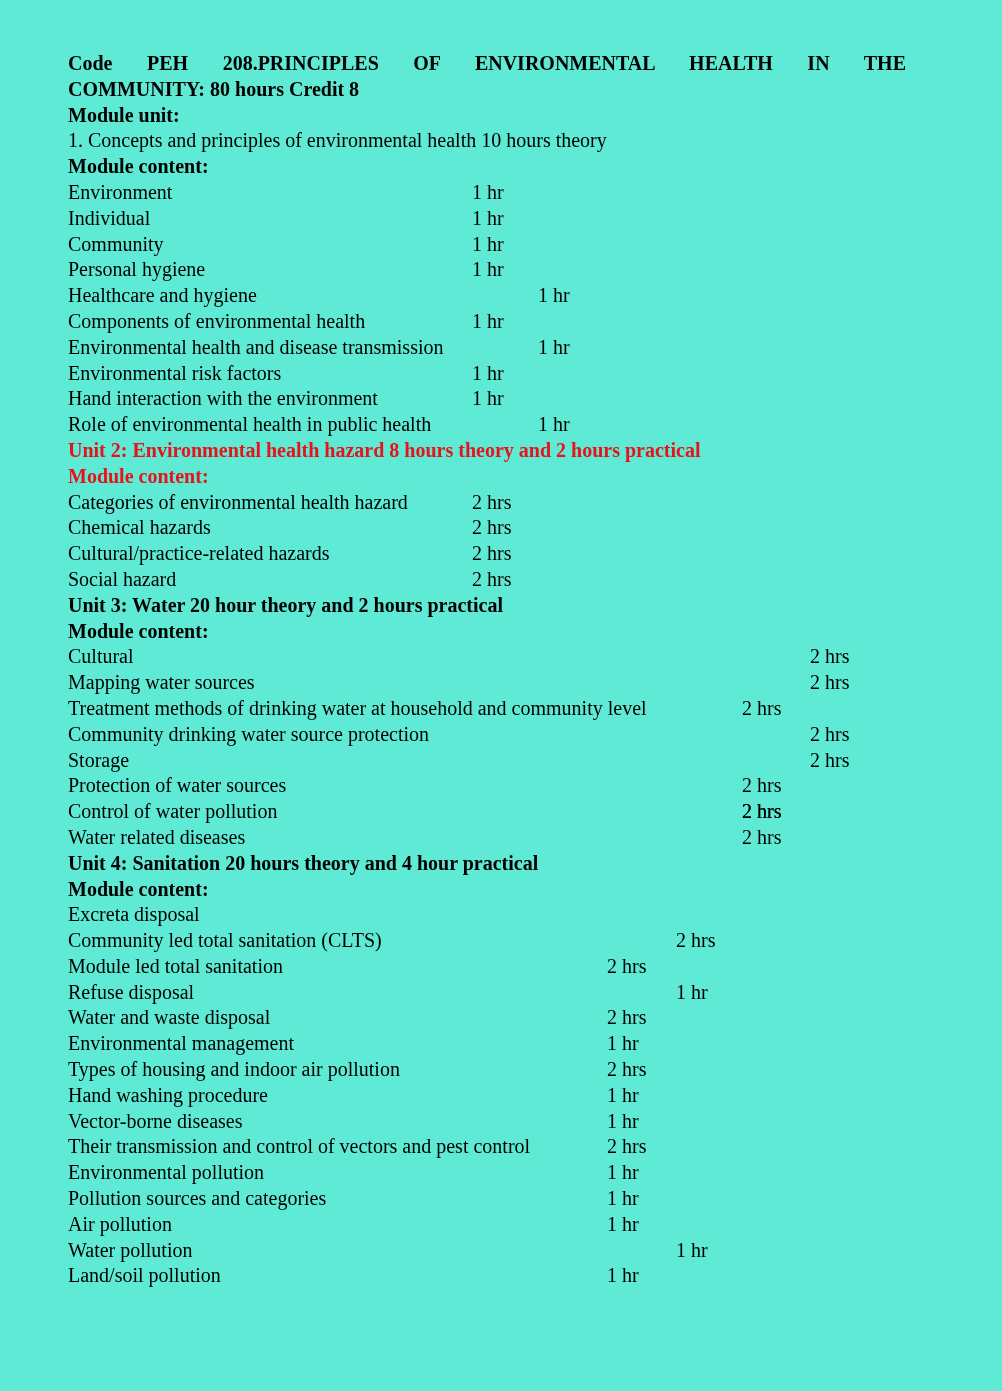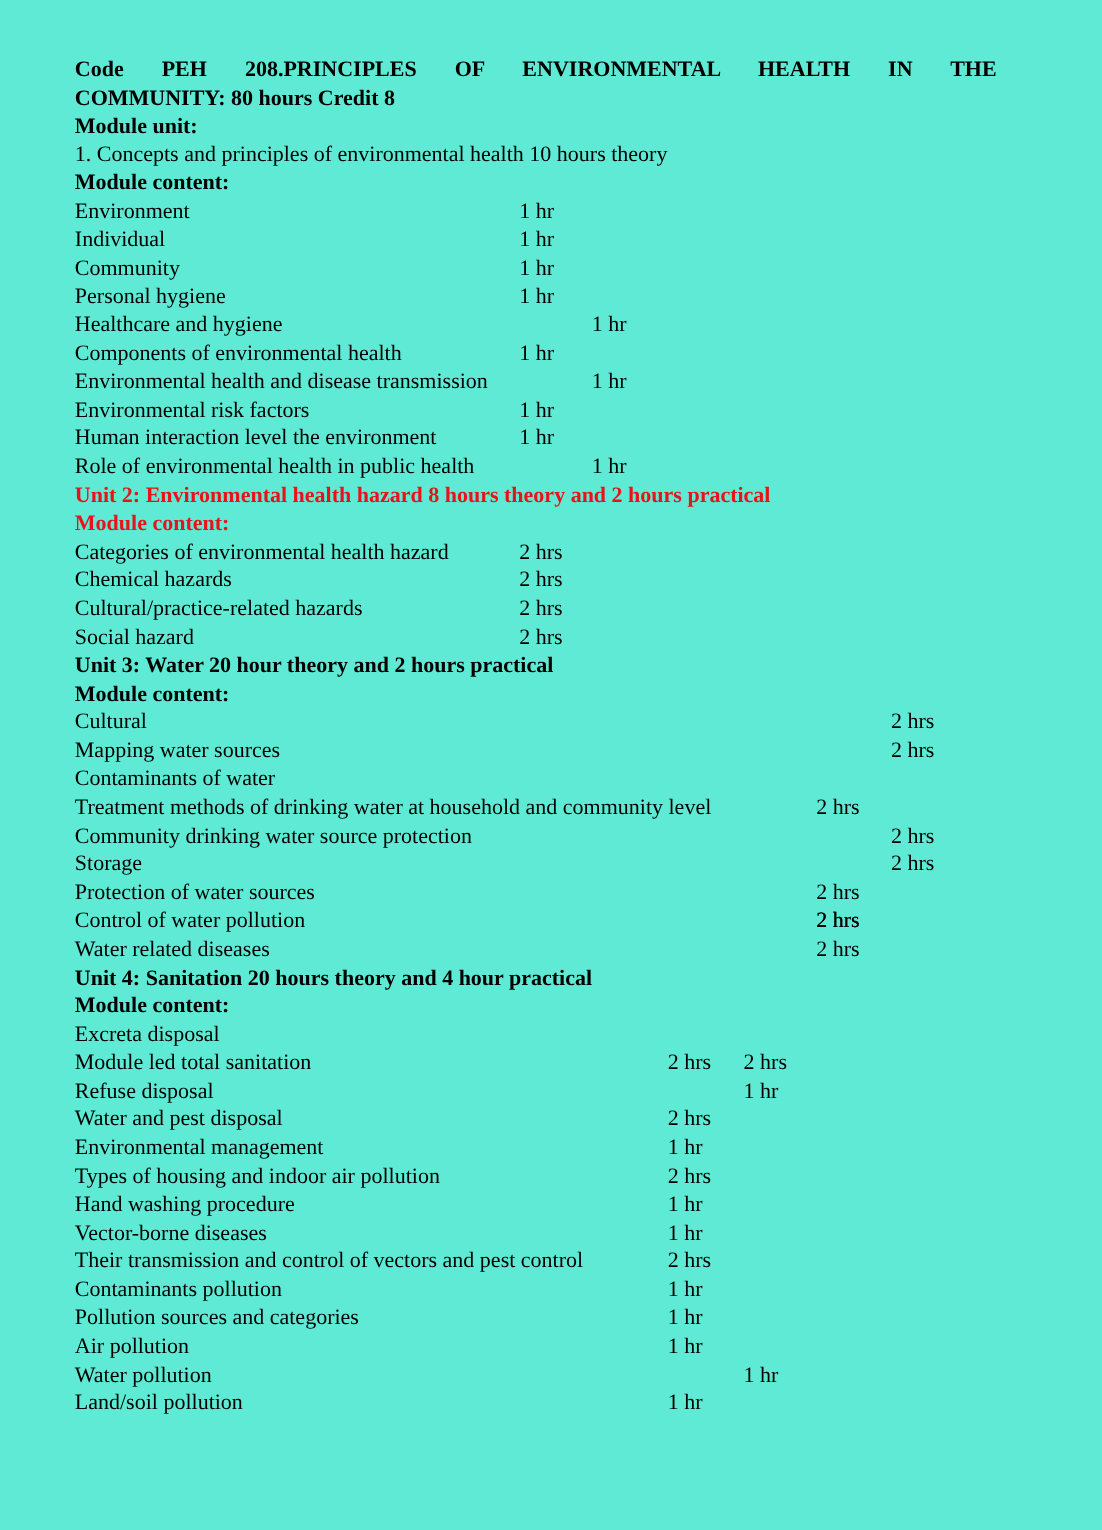--- a/index.html
+++ b/index.html
@@ -54,52 +54,51 @@
     <div id="units">
         <div class="line bold">Module content:</div>
         <div class="row"><span>Environment</span><span class="hours c1">1 hr</span></div>
         <div class="row"><span>Individual</span><span class="hours c1">1 hr</span></div>
         <div class="row"><span>Community</span><span class="hours c1">1 hr</span></div>
         <div class="row"><span>Personal hygiene</span><span class="hours c1">1 hr</span></div>
         <div class="row"><span>Healthcare and hygiene</span><span class="hours c2">1 hr</span></div>
         <div class="row"><span>Components of environmental health</span><span class="hours c1">1 hr</span></div>
         <div class="row"><span>Environmental health and disease transmission</span><span class="hours c2">1 hr</span></div>
         <div class="row"><span>Environmental risk factors</span><span class="hours c1">1 hr</span></div>
-        <div class="row"><span>Human interaction level the environment</span><span class="hours c1">1 hr</span></div>
+        <div class="row"><span>Hand interaction with the environment</span><span class="hours c1">1 hr</span></div>
         <div class="row"><span>Role of environmental health in public health</span><span class="hours c2">1 hr</span></div>
         <div class="line bold red">Unit 2: Environmental health hazard 8 hours theory and 2 hours practical</div>
         <div class="line bold red">Module content:</div>
         <div class="row"><span>Categories of environmental health hazard</span><span class="hours c1">2 hrs</span></div>
         <div class="row"><span>Chemical hazards</span><span class="hours c1">2 hrs</span></div>
         <div class="row"><span>Cultural/practice-related hazards</span><span class="hours c1">2 hrs</span></div>
         <div class="row"><span>Social hazard</span><span class="hours c1">2 hrs</span></div>
         <div class="line bold">Unit 3: Water 20 hour theory and 2 hours practical</div>
         <div class="line bold">Module content:</div>
         <div class="row"><span>Cultural</span><span class="hours c6">2 hrs</span></div>
         <div class="row"><span>Mapping water sources</span><span class="hours c6">2 hrs</span></div>
-        <div class="row"><span>Contaminants of water</span></div>
         <div class="row"><span>Treatment methods of drinking water at household and community level</span><span class="hours c5">2 hrs</span></div>
         <div class="row"><span>Community drinking water source protection</span><span class="hours c6">2 hrs</span></div>
         <div class="row"><span>Storage</span><span class="hours c6">2 hrs</span></div>
         <div class="row"><span>Protection of water sources</span><span class="hours c5">2 hrs</span></div>
         <div class="row"><span class="hours c5">2 hrs</span></div>
         <div class="row"><span>Control of water pollution</span><span class="hours c5">2 hrs</span></div>
         <div class="row"><span>Water related diseases</span><span class="hours c5">2 hrs</span></div>
         <div class="line bold">Unit 4: Sanitation 20 hours theory and 4 hour practical</div>
         <div class="line bold">Module content:</div>
         <div class="row"><span>Excreta disposal</span></div>
-        <div class="row"><span class="hours c4">2 hrs</span></div>
+        <div class="row"><span>Community led total sanitation (CLTS)</span><span class="hours c4">2 hrs</span></div>
         <div class="row"><span>Module led total sanitation</span><span class="hours c3">2 hrs</span></div>
         <div class="row"><span>Refuse disposal</span><span class="hours c4">1 hr</span></div>
-        <div class="row"><span>Water and pest disposal</span><span class="hours c3">2 hrs</span></div>
+        <div class="row"><span>Water and waste disposal</span><span class="hours c3">2 hrs</span></div>
         <div class="row"><span>Environmental management</span><span class="hours c3">1 hr</span></div>
         <div class="row"><span>Types of housing and indoor air pollution</span><span class="hours c3">2 hrs</span></div>
         <div class="row"><span>Hand washing procedure</span><span class="hours c3">1 hr</span></div>
         <div class="row"><span>Vector-borne diseases</span><span class="hours c3">1 hr</span></div>
         <div class="row"><span>Their transmission and control of vectors and pest control</span><span class="hours c3">2 hrs</span></div>
-        <div class="row"><span>Contaminants pollution</span><span class="hours c3">1 hr</span></div>
+        <div class="row"><span>Environmental pollution</span><span class="hours c3">1 hr</span></div>
         <div class="row"><span>Pollution sources and categories</span><span class="hours c3">1 hr</span></div>
         <div class="row"><span>Air pollution</span><span class="hours c3">1 hr</span></div>
         <div class="row"><span>Water pollution</span><span class="hours c4">1 hr</span></div>
         <div class="row"><span>Land/soil pollution</span><span class="hours c3">1 hr</span></div>
       </div>
   </div>
 </div>
 
 </body></html>

